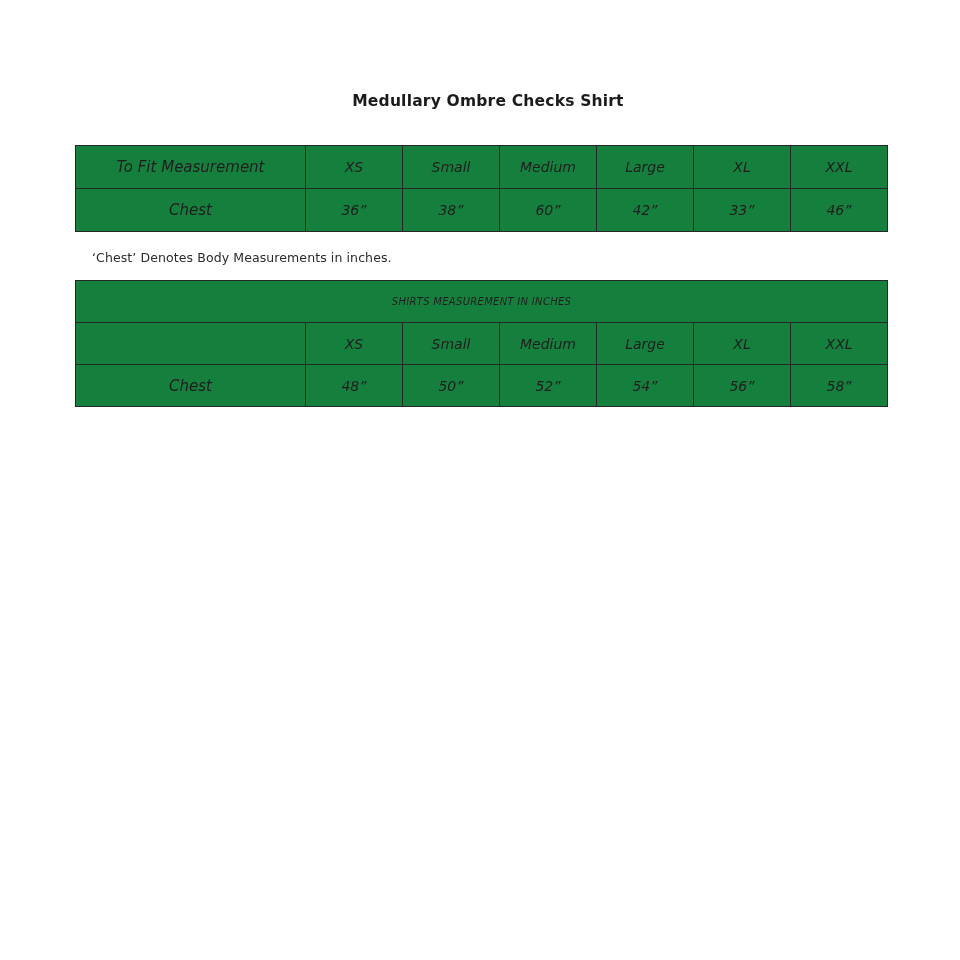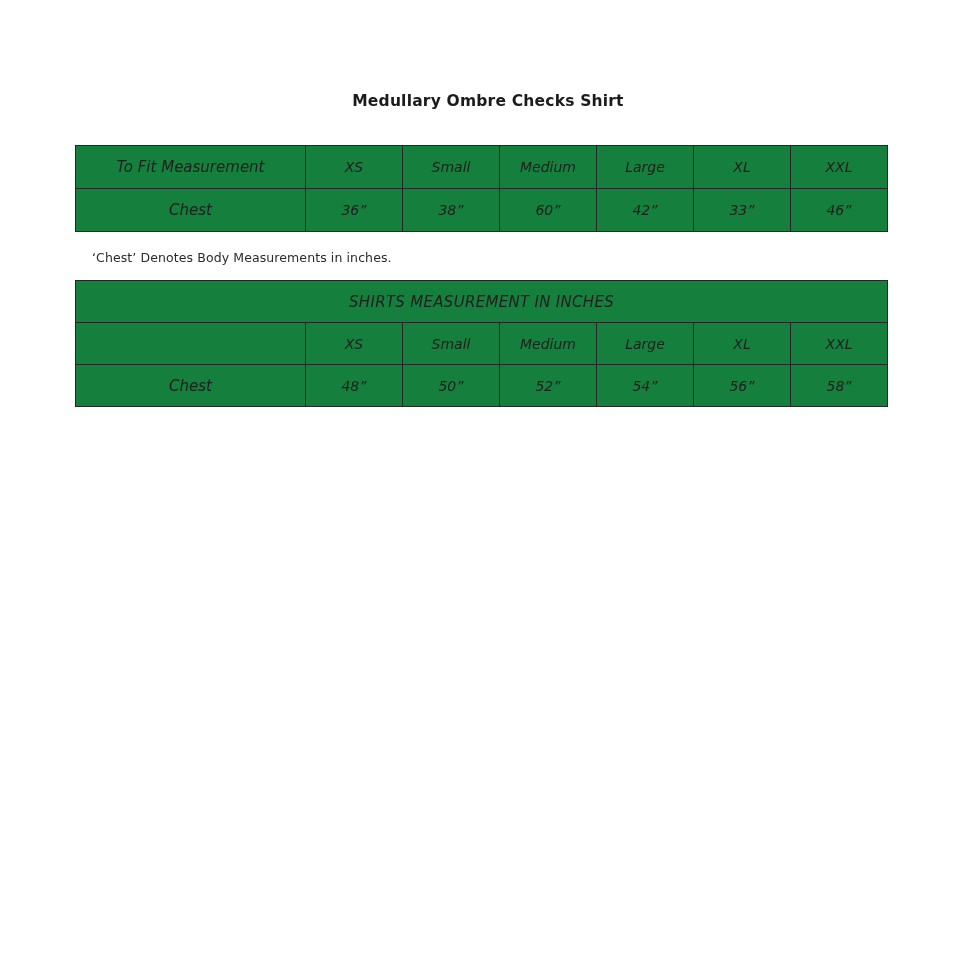--- a/index.html
+++ b/index.html
@@ -60,21 +60,21 @@
     color: #2a2a2a;
   }
   .shirts-table {
     position: absolute;
     left: 75px;
     top: 280px;
     width: 812px;
   }
   .shirts-table tr { height: 42px; }
   .shirts-table .table-title-cell {
-    font-size: 15px;
+    font-size: 10px;
     letter-spacing: 0.3px;
   }
   .shirts-table .row-label-cell { font-size: 15px; }
 </style>
 </head>
 <body>
 
 <div class="page">
 
   <h1 class="page-title">Medullary Ombre Checks Shirt</h1>

